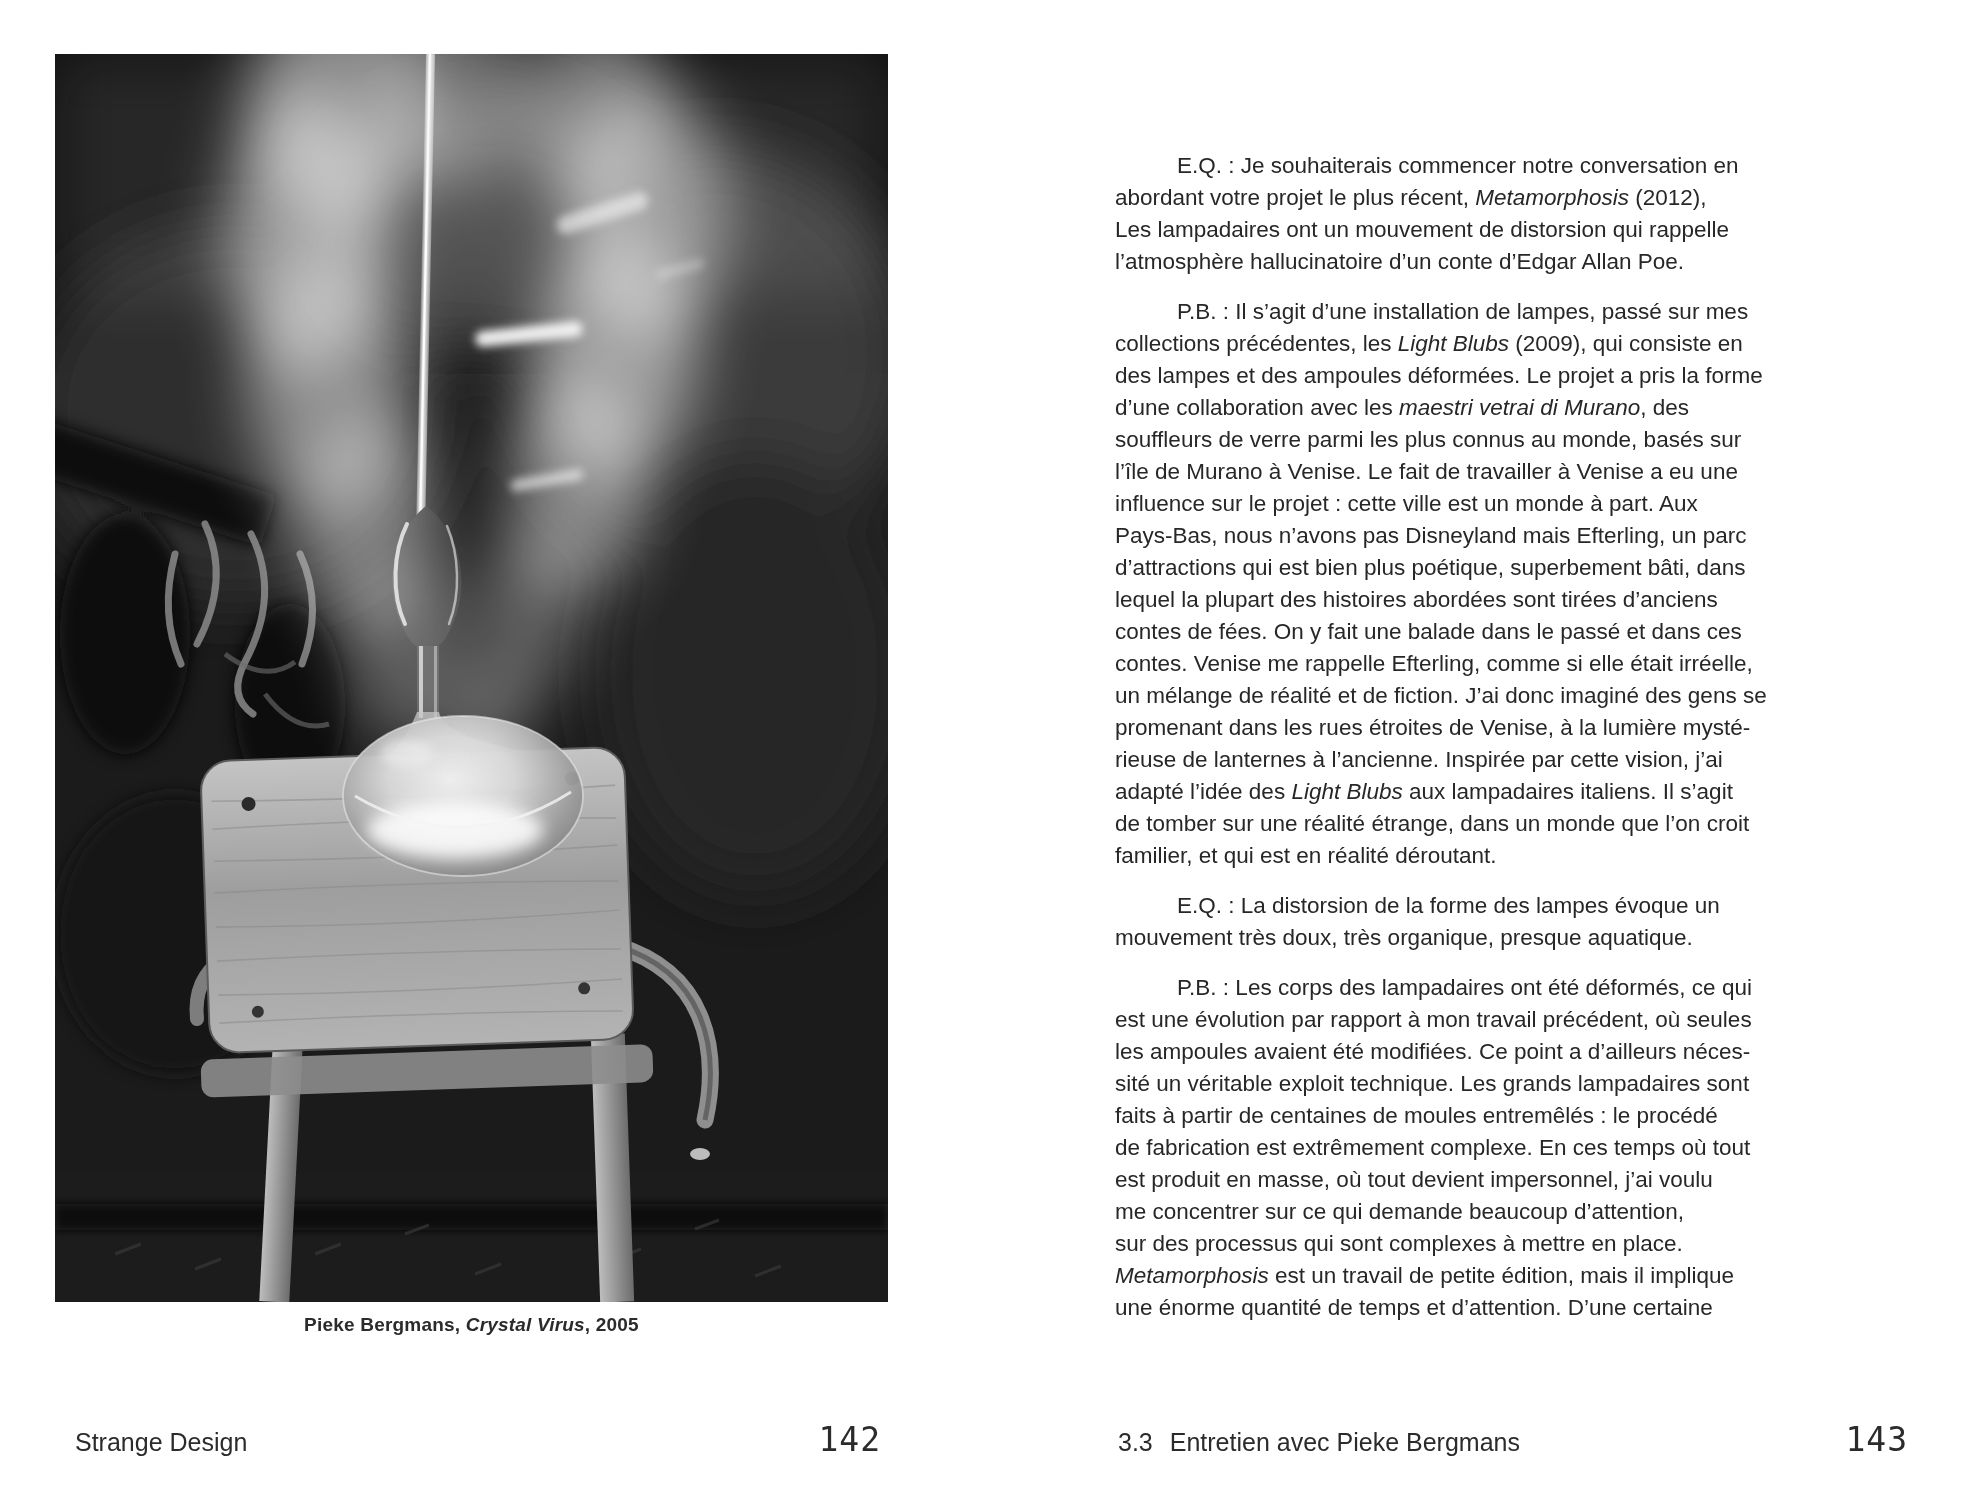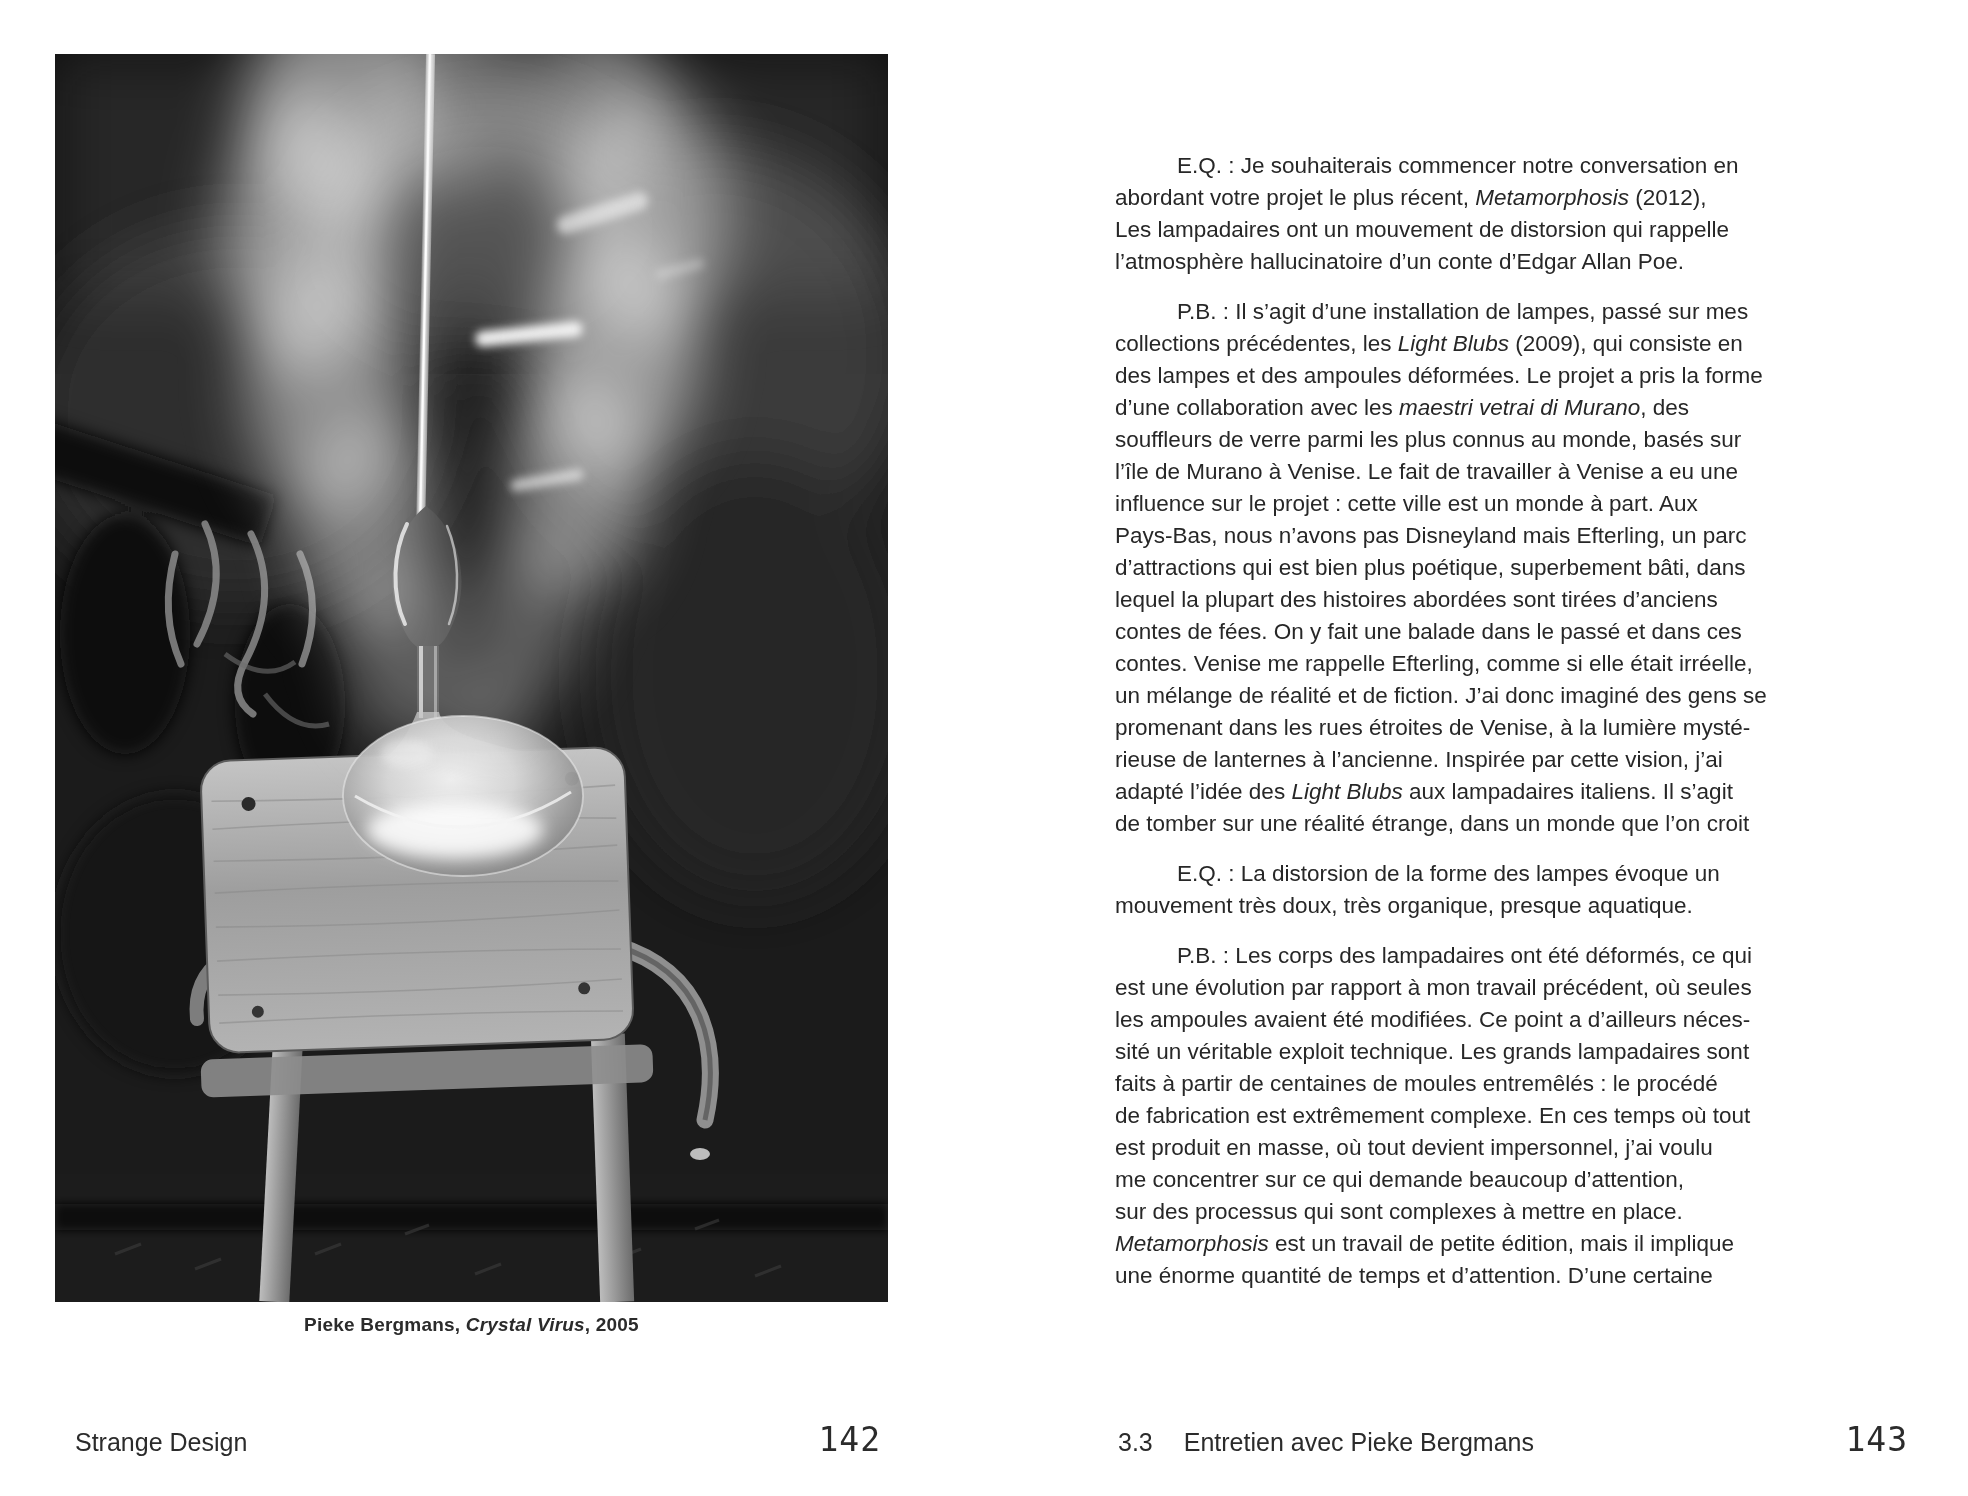--- a/index.html
+++ b/index.html
@@ -62,21 +62,21 @@
   }
   .footer-right {
     position: absolute;
     left: 1118px; top: 1420px;
     width: 790px;
     display: flex;
     align-items: baseline;
     font-size: 25px;
     color: #2b2b2b;
   }
-  .footer-right .section-number { margin-right: 31px; }
+  .footer-right .section-number { margin-right: 17px; }
   .footer-right .page-number { margin-left: auto; }
   .page-number {
     font-family: "DejaVu Sans Mono", monospace;
     font-size: 33px;
     letter-spacing: 1px;
     color: #2b2b2b;
   }
 </style>
 </head>
 <body>
@@ -257,20 +257,21 @@
         <div class="line"><span>Pays-Bas, nous n’avons pas Disneyland mais Efterling, un parc</span></div>
         <div class="line"><span>d’attractions qui est bien plus poétique, superbement bâti, dans</span></div>
         <div class="line"><span>lequel la plupart des histoires abordées sont tirées d’anciens</span></div>
         <div class="line"><span>contes de fées. On y fait une balade dans le passé et dans ces</span></div>
         <div class="line"><span>contes. Venise me rappelle Efterling, comme si elle était irréelle,</span></div>
         <div class="line"><span>un mélange de réalité et de fiction. J’ai donc imaginé des gens se</span></div>
         <div class="line"><span>promenant dans les rues étroites de Venise, à la lumière mysté-</span></div>
         <div class="line"><span>rieuse de lanternes à l’ancienne. Inspirée par cette vision, j’ai</span></div>
         <div class="line"><span>adapté l’idée des </span><em>Light Blubs</em><span> aux lampadaires italiens. Il s’agit</span></div>
         <div class="line"><span>de tomber sur une réalité étrange, dans un monde que l’on croit</span></div>
+        <div class="line"><span>familier, et qui est en réalité déroutant.</span></div>
       </div>
       <div class="para">
         <div class="line first"><span>E.Q. : La distorsion de la forme des lampes évoque un</span></div>
         <div class="line"><span>mouvement très doux, très organique, presque aquatique.</span></div>
       </div>
       <div class="para">
         <div class="line first"><span>P.B. : Les corps des lampadaires ont été déformés, ce qui</span></div>
         <div class="line"><span>est une évolution par rapport à mon travail précédent, où seules</span></div>
         <div class="line"><span>les ampoules avaient été modifiées. Ce point a d’ailleurs néces-</span></div>
         <div class="line"><span>sité un véritable exploit technique. Les grands lampadaires sont</span></div>

